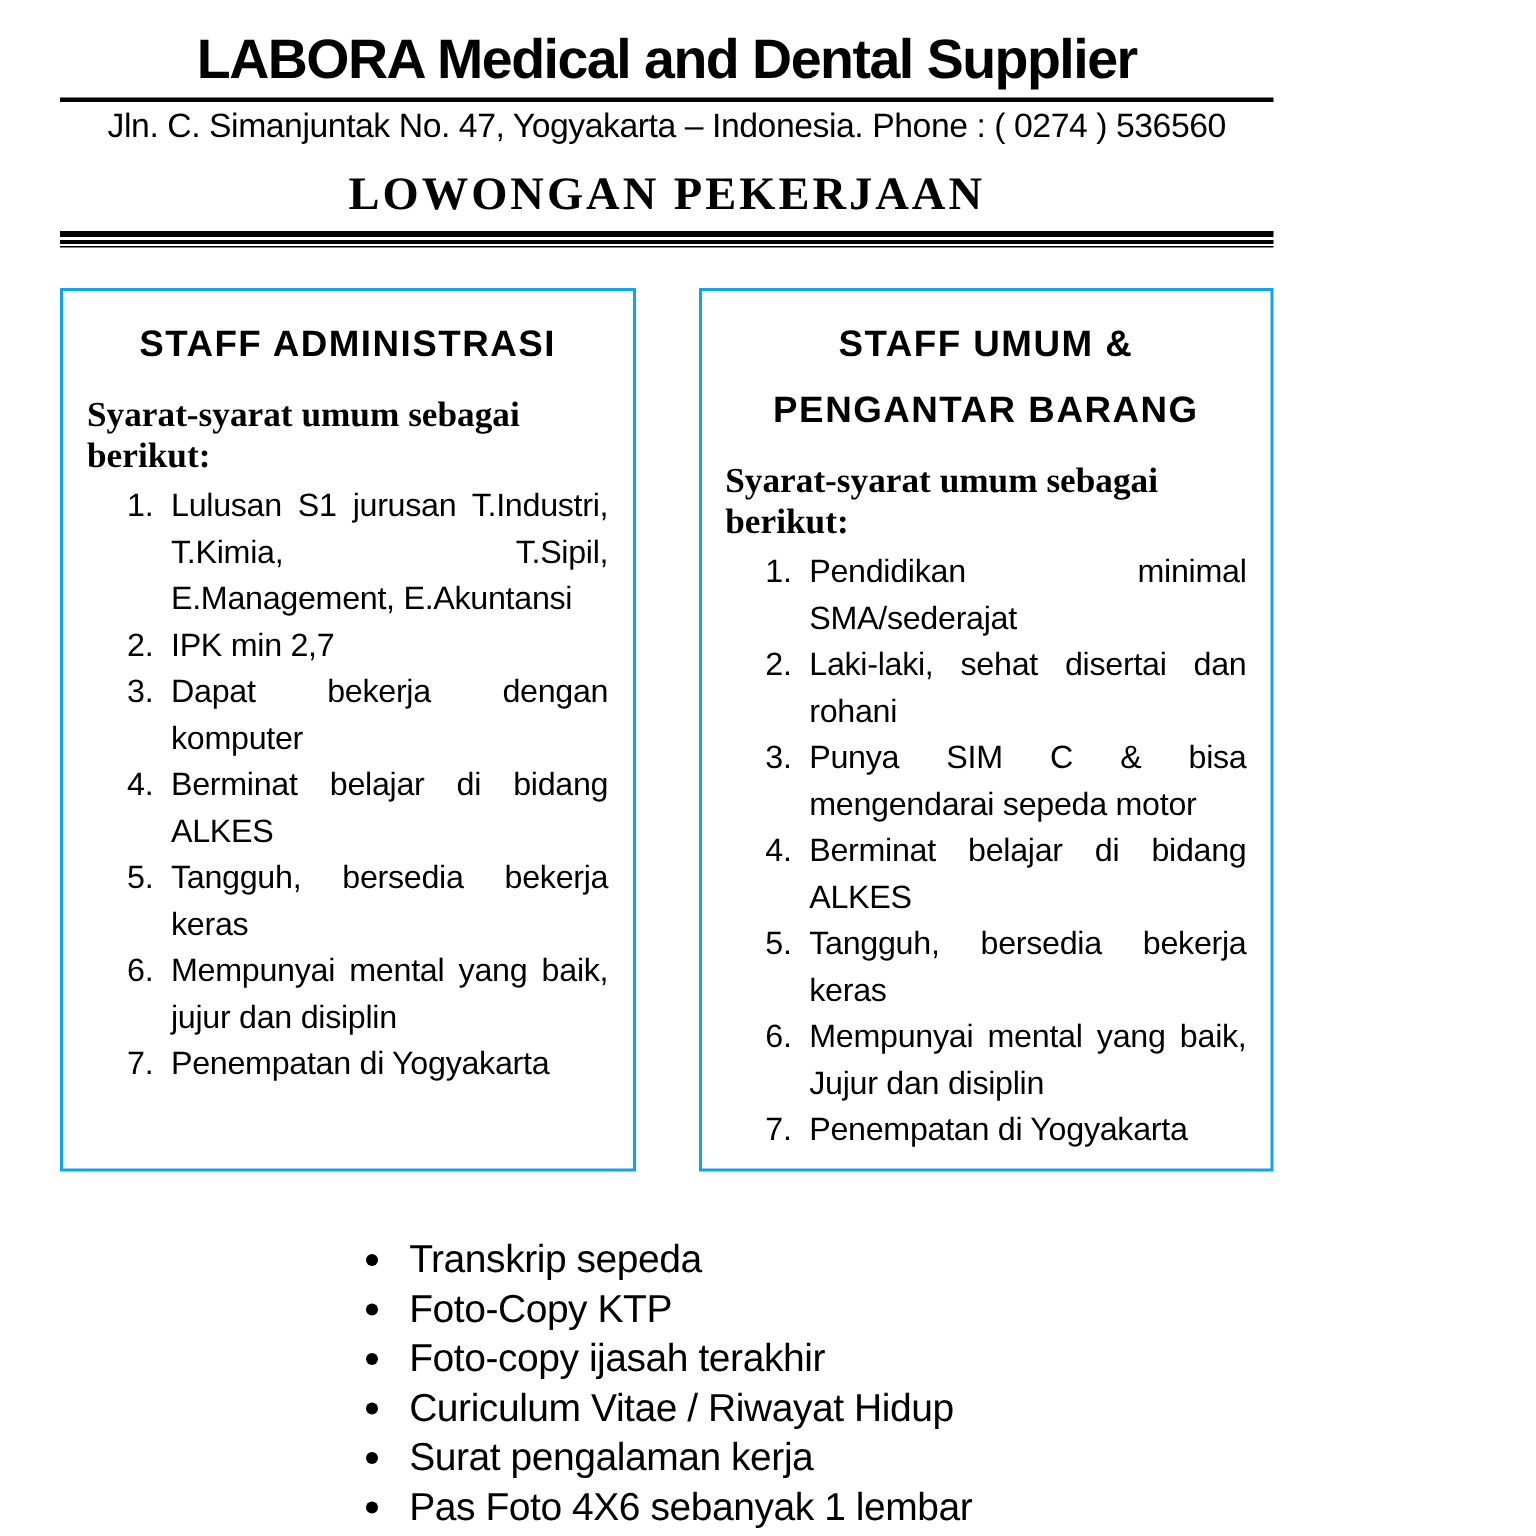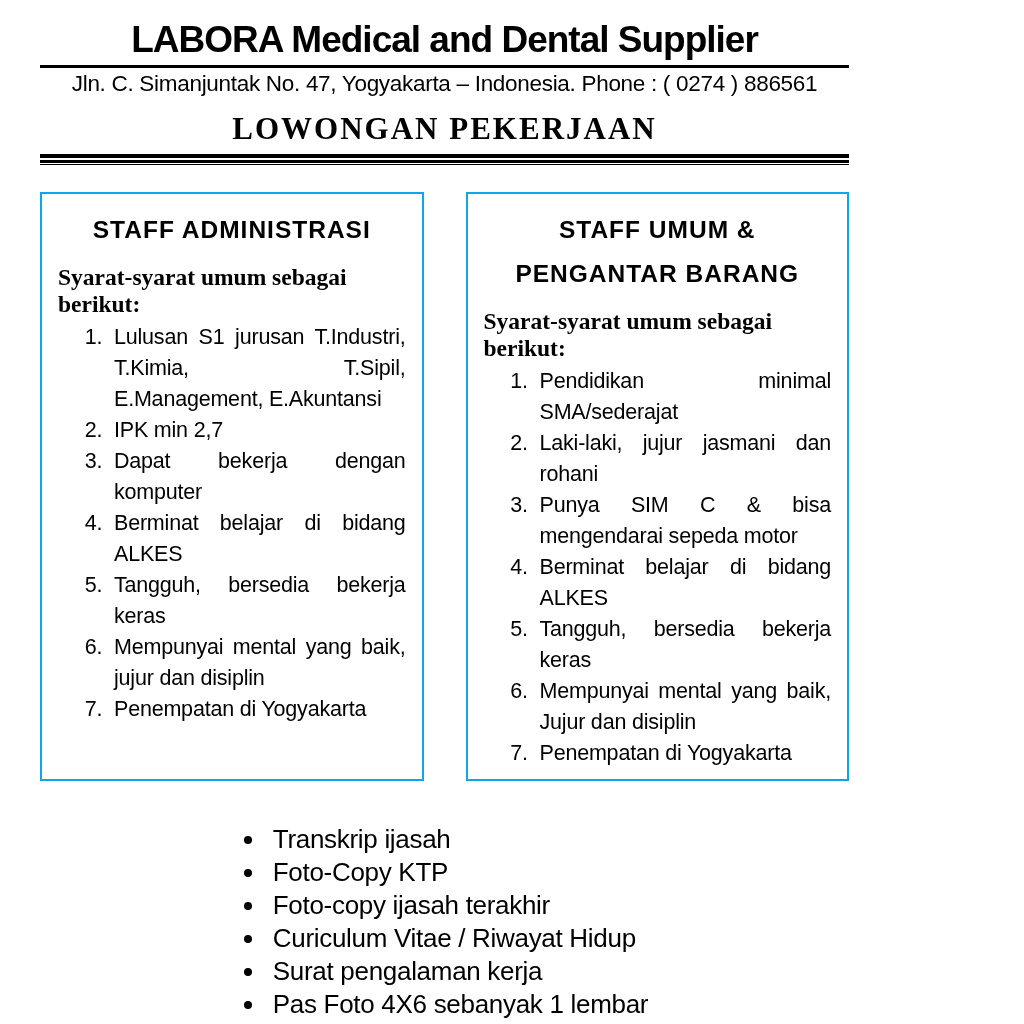--- a/index.html
+++ b/index.html
@@ -122,21 +122,21 @@
   ul.docs li { padding-left: 6px; }
 </style>
 </head>
 <body>
 
 <div class="page">
 
   <header>
     <div class="company">LABORA Medical and Dental Supplier</div>
     <hr class="header-rule">
-    <div class="address">Jln. C. Simanjuntak No. 47, Yogyakarta – Indonesia. Phone : ( 0274 ) 886561</div>
+    <div class="address">Jln. C. Simanjuntak No. 47, Yogyakarta – Indonesia. Phone : ( 0274 ) 536560</div>
   </header>
 
   <div class="doc-title">LOWONGAN PEKERJAAN</div>
   <div class="double-rule"></div>
 
 
   <div class="boxes">
 
     <article class="box">
       <h3 class="box-title">STAFF ADMINISTRASI</h3>
@@ -159,40 +159,40 @@
         </ol>
     </article>
 
     <article class="box">
       <h3 class="box-title">STAFF UMUM &amp; PENGANTAR BARANG</h3>
       <p class="req-label">Syarat-syarat umum sebagai berikut:</p>
       <ol class="reqs">
 
           <li>Pendidikan minimal SMA/sederajat</li>
 
-          <li>Laki-laki, jujur jasmani dan rohani</li>
+          <li>Laki-laki, sehat disertai dan rohani</li>
 
           <li>Punya SIM C &amp; bisa mengendarai sepeda motor</li>
 
           <li>Berminat belajar di bidang ALKES</li>
 
           <li>Tangguh, bersedia bekerja keras</li>
 
           <li>Mempunyai mental yang baik, Jujur dan disiplin</li>
 
           <li>Penempatan di Yogyakarta</li>
         </ol>
     </article>
 
   </div>
 
   <section class="application">
     <ul class="docs">
 
-        <li>Transkrip ijasah</li>
+        <li>Transkrip sepeda</li>
 
         <li>Foto-Copy KTP</li>
 
         <li>Foto-copy ijasah terakhir</li>
 
         <li>Curiculum Vitae / Riwayat Hidup</li>
 
         <li>Surat pengalaman kerja</li>
 
         <li>Pas Foto 4X6 sebanyak 1 lembar</li>

